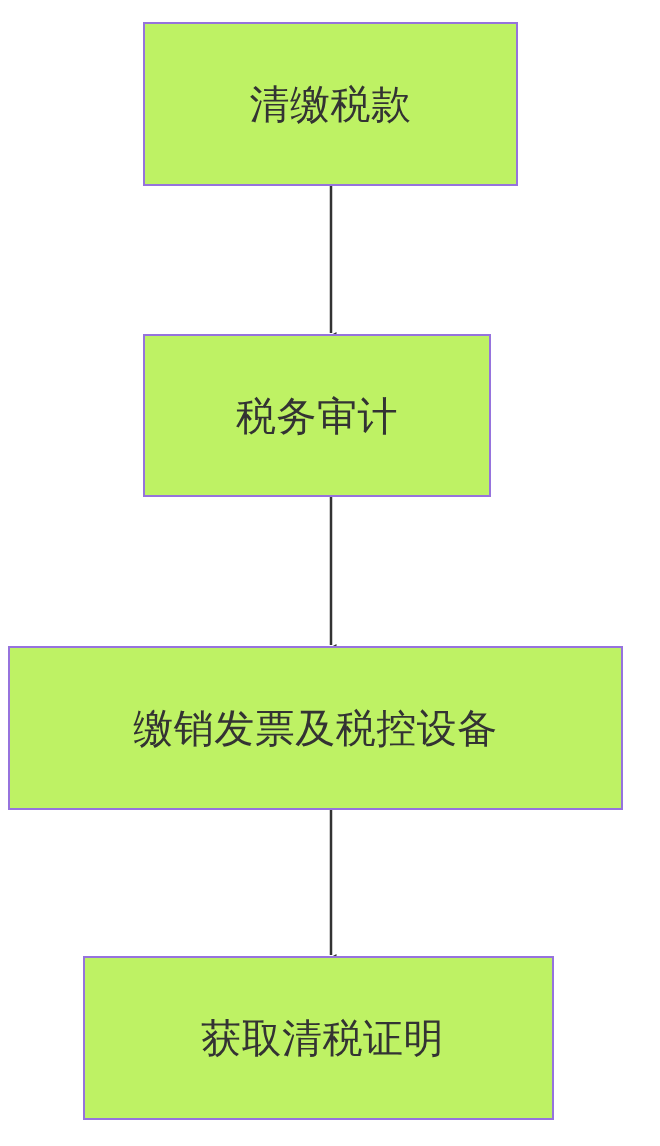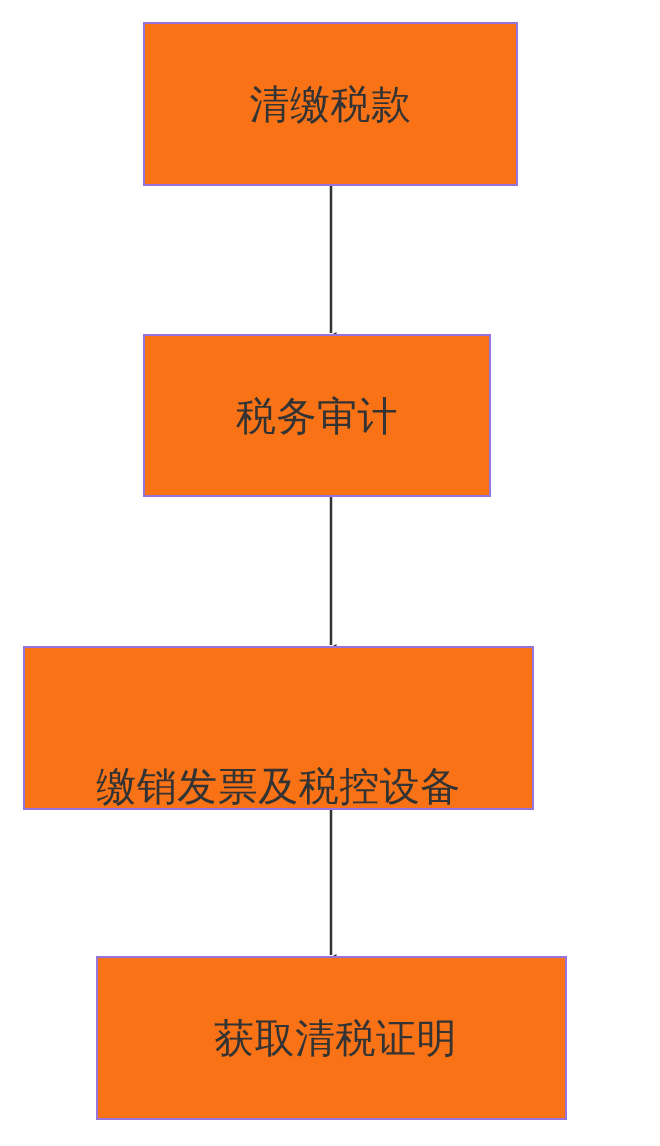--- a/index.html
+++ b/index.html
@@ -21,21 +21,21 @@
   #flow-svg {
     position: absolute;
     left: 0;
     top: 0;
     width: 660px;
     height: 1146px;
   }
   .node-box {
     position: absolute;
     box-sizing: border-box;
-    background: #f97316;
+    background: #bef264;
     border: 2.5px solid #9673dd;
     display: flex;
     align-items: center;
     justify-content: center;
     z-index: 2;
   }
   .node-label {
     color: #333333;
     font-size: 40px;
     font-family: "DejaVu Sans", "Liberation Sans", sans-serif;
@@ -71,21 +71,21 @@
   </svg>
 
   <div class="node-box" style="left:143px; top:22px; width:375px; height:164px;">
     <span class="node-label">清缴税款</span>
   </div>
 
   <div class="node-box" style="left:143px; top:334px; width:348px; height:163px;">
     <span class="node-label">税务审计</span>
   </div>
 
-  <div class="node-box" style="left:23px; top:646px; width:511px; height:164px;align-items:flex-end;">
+  <div class="node-box" style="left:8px; top:646px; width:615px; height:164px;">
     <span class="node-label">缴销发票及税控设备</span>
   </div>
 
-  <div class="node-box" style="left:96px; top:956px; width:471px; height:164px;padding-left:8px;">
+  <div class="node-box" style="left:83px; top:956px; width:471px; height:164px;padding-left:8px;">
     <span class="node-label">获取清税证明</span>
   </div>
 
 </div>
 
 </body></html>

